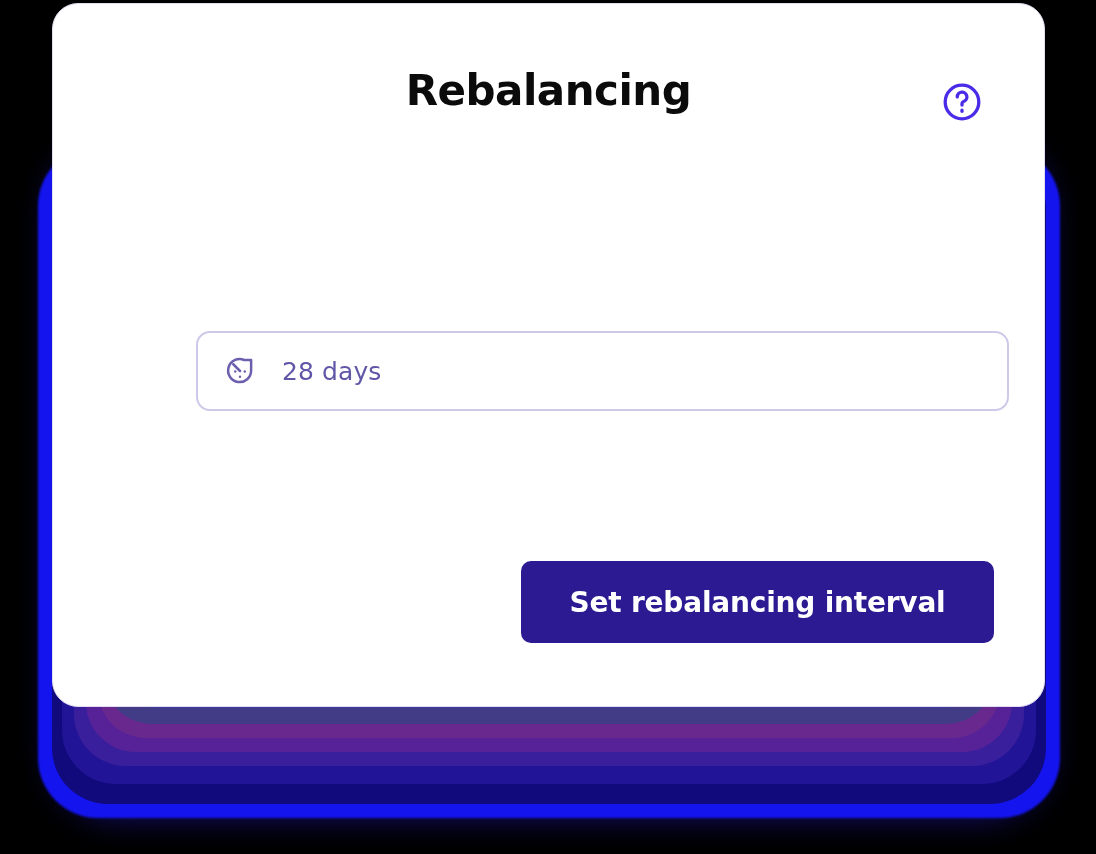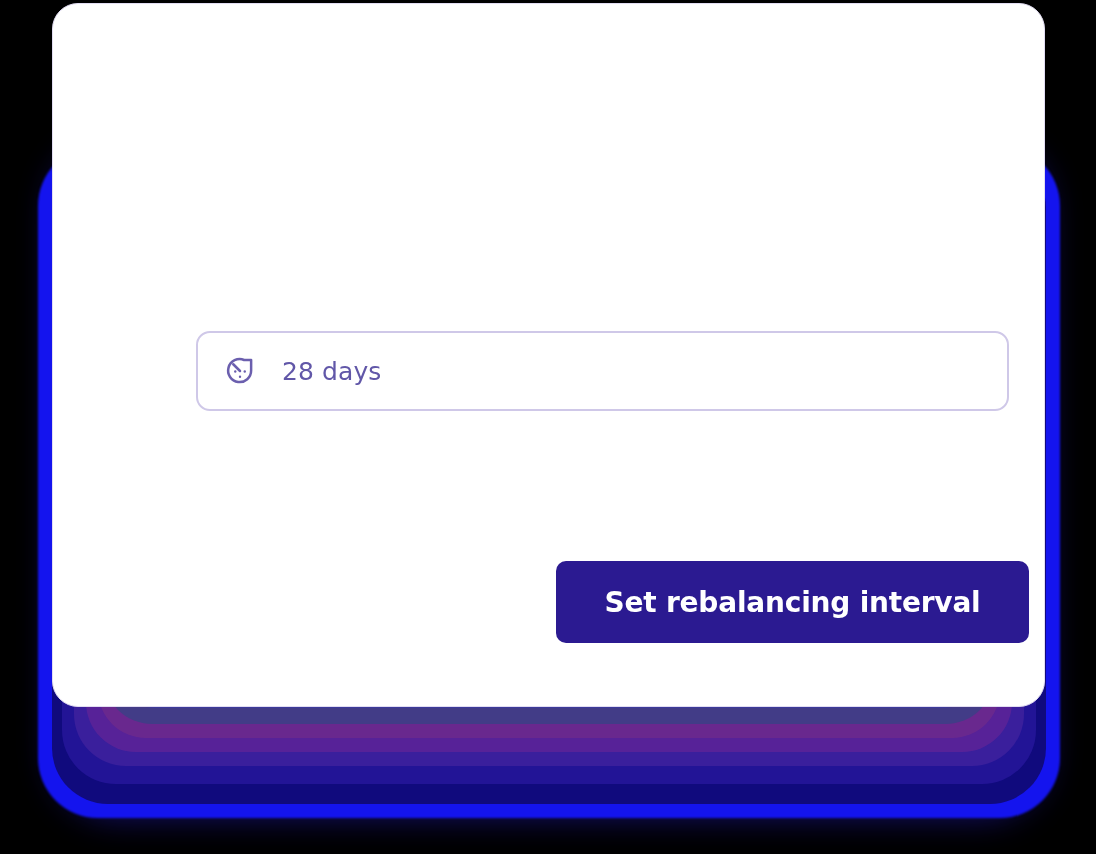--- a/index.html
+++ b/index.html
@@ -204,21 +204,21 @@
     margin-left: 26px;
     font-size: 25px;
     color: #6157a8;
     font-weight: 500;
     letter-spacing: 0.1px;
   }
 
   
   .primary-btn {
     position: absolute;
-    left: 503px;
+    left: 468px;
     top: 557px;
     width: 473px;
     height: 82px;
     background: #2b1a91;
     border: none;
     border-radius: 10px;
     color: #ffffff;
     font-family: "DejaVu Sans", "Liberation Sans", sans-serif;
     font-size: 28px;
     font-weight: bold;
@@ -238,20 +238,33 @@
   <div class="glow-layer glow-indigo-a"></div>
   <div class="glow-layer glow-violet"></div>
   <div class="glow-layer glow-magenta"></div>
   <div class="glow-layer glow-plum"></div>
   <div class="glow-layer glow-steel"></div>
   <div class="glow-layer glow-periwinkle"></div>
   <div class="glow-layer glow-inner-indigo"></div>
 
   <div id="card">
 
+    <div class="card-header">
+      <div class="card-title">Rebalancing</div>
+
+      <div class="help-btn">
+        <span>
+          <svg width="42" height="42" viewBox="0 0 24 24" fill="none" stroke="#4a2ce8" stroke-width="1.9" stroke-linecap="round" stroke-linejoin="round">
+            <circle cx="12" cy="12" r="9.6"></circle>
+            <path d="M9.3 9.1a2.75 2.75 0 1 1 3.65 2.6c-.62.23-.95.77-.95 1.42v.62"></path>
+            <line x1="12" y1="16.6" x2="12" y2="17.3"></line>
+          </svg>
+        </span>
+      </div>
+    </div>
 
 
     <div class="input-shell">
       <span class="input-icon">
         <svg width="30" height="30" viewBox="0 0 24 24" fill="none" stroke="#6b5fae" stroke-width="2" stroke-linecap="round" stroke-linejoin="round">
           <path d="M15.3 3.2 A9.2 9.2 0 1 0 20.9 11.6 L20.9 3.2 L15.3 3.2 Z"></path>
           <line x1="12" y1="12" x2="6.6" y2="6.6"></line>
           <circle cx="8.2" cy="12.4" r="0.95" fill="#6b5fae" stroke="none"></circle>
           <circle cx="15.8" cy="12.4" r="0.95" fill="#6b5fae" stroke="none"></circle>
           <circle cx="12" cy="16.6" r="0.95" fill="#6b5fae" stroke="none"></circle>

